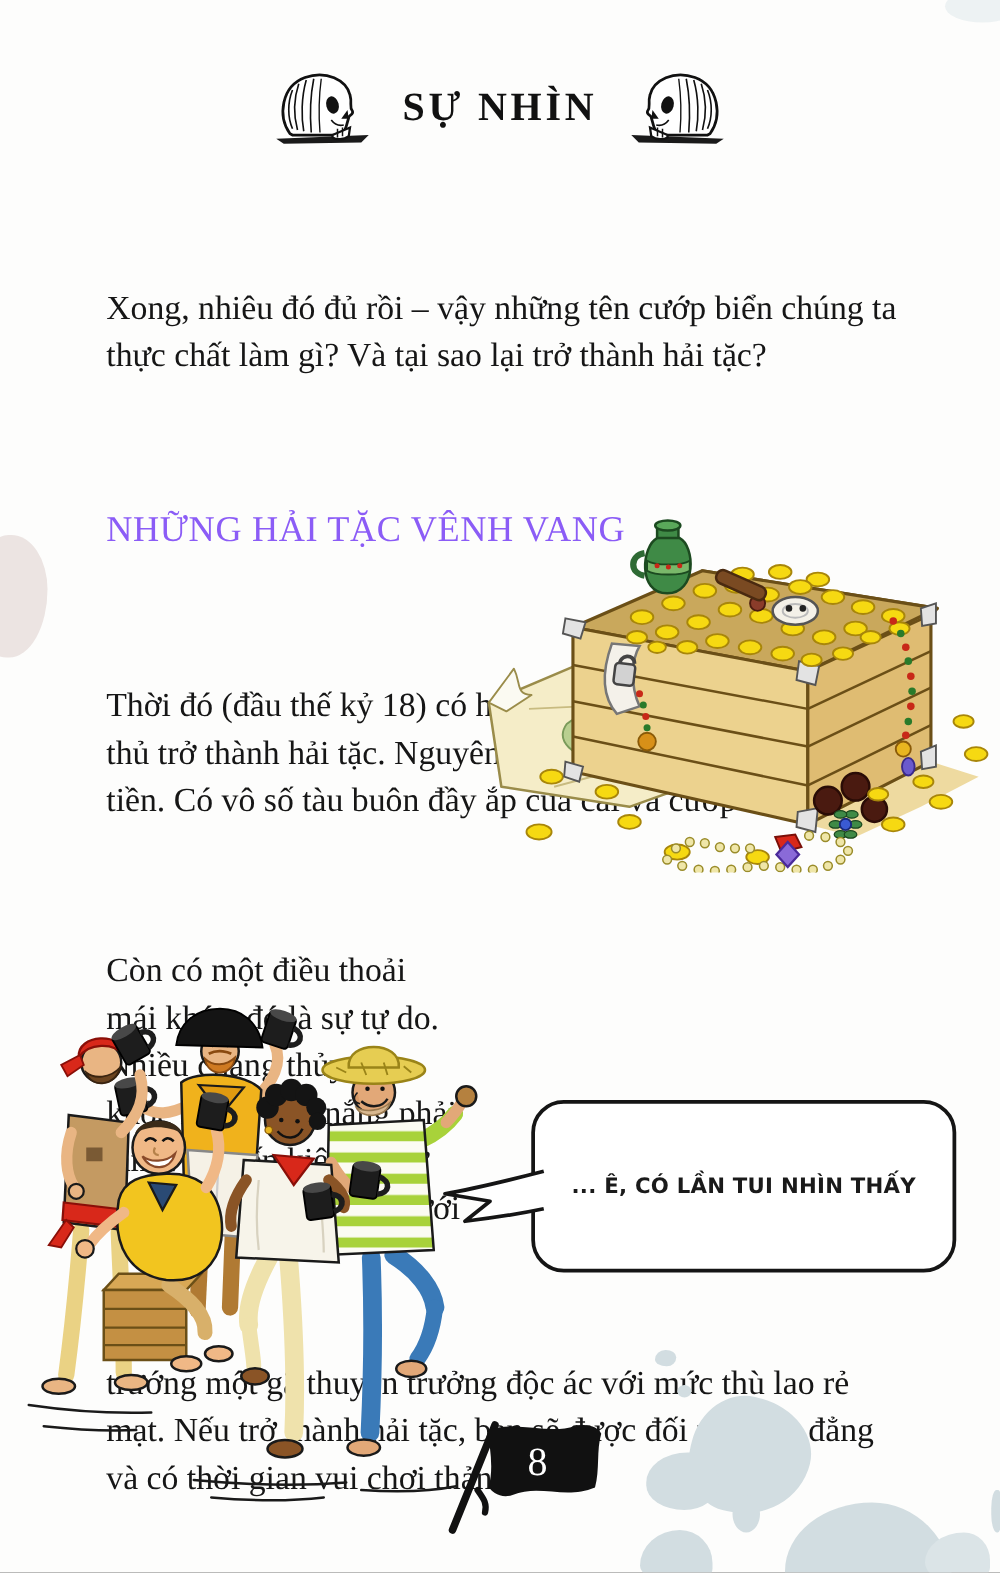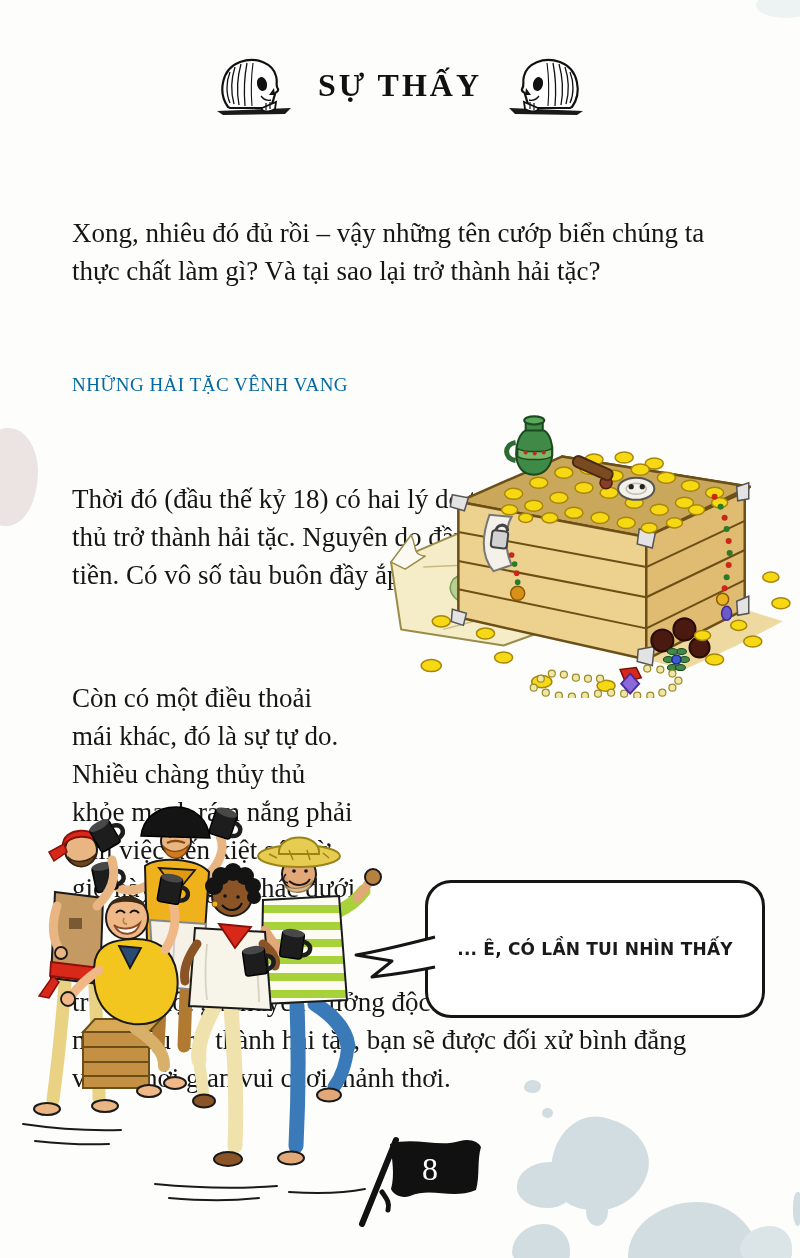--- a/index.html
+++ b/index.html
@@ -7,25 +7,25 @@
     position:relative;width:800px;height:1258px;margin:0 auto;
     background:#fdfdfc;overflow:hidden;
     font-family:"Liberation Serif","DejaVu Serif",serif;color:#161616;
   }
   
   .header{margin-top:56px;display:flex;justify-content:center;align-items:center;gap:26px;}
   .page-title{font-size:32px;letter-spacing:3px;font-weight:600;color:#111;padding-bottom:4px;}
   .skull{width:76px;height:62px;flex:0 0 auto;}
   
   .text-col{margin:20px 56px 0 72px;font-size:27px;line-height:38px;white-space:pre;}
-  .text-col p{margin:0;}
+  .text-col p{margin:13px;}
   .intro{margin-top:0;}
   .section-heading{
-    margin:18px 0 9px 0;font-size:19px;line-height:38px;font-weight:400;
-    letter-spacing:.5px;color:#0369a1;white-space:pre;
+    margin:18px 0 9px 0;font-size:29px;line-height:38px;font-weight:400;
+    letter-spacing:.5px;color:#8b5cf6;white-space:pre;
   }
   .narrow{width:330px;}
   .para-gap{margin-top:9px !important;}
   
   .treasure{position:absolute;left:383px;top:396px;width:417px;height:302px;}
   
   .scene{position:absolute;left:0;top:792px;width:800px;height:440px;}
   .pirates{position:absolute;left:6px;top:2px;width:412px;height:424px;}
   .bubble{
     position:absolute;left:425px;top:88px;width:334px;height:132px;
@@ -81,21 +81,21 @@
         <path d="M25,8 C21,22 21,38 23,49" fill="none" stroke="#111" stroke-width="1.3"></path>
         <path d="M31,7 C28,22 28,38 29,50" fill="none" stroke="#111" stroke-width="1.3"></path>
         <path d="M37,7 C35,22 35,38 36,50" fill="none" stroke="#111" stroke-width="1.1"></path>
         <ellipse cx="46" cy="28" rx="5" ry="7" fill="#111" transform="rotate(-14 46 28)"></ellipse>
         <path d="M58,32 L53,39 L59,39 Z" fill="#111"></path>
         <path d="M46,52 L60,46 L59,53 C55,56 49,56 46,54 Z" fill="#fff" stroke="#111" stroke-width="1.8"></path>
         <path d="M50,47 L50,54 M54,46 L54,53" stroke="#111" stroke-width="1.2"></path>
         <path d="M45,40 C48,44 51,45 55,44" fill="none" stroke="#111" stroke-width="1.3"></path>
       </g>
     </svg>
-    <div class="page-title">SỰ THẤY</div>
+    <div class="page-title">SỰ NHÌN</div>
     <svg class="skull" viewBox="0 0 76 62">
       <use href="#skullg" transform="translate(76,0) scale(-1,1)"></use>
     </svg>
   </div>
 
   <div class="text-col">
     <p class="intro">Xong, nhiêu đó đủ rồi – vậy những tên cướp biển chúng ta
 thực chất làm gì? Và tại sao lại trở thành hải tặc?</p>
     <p class="section-heading">NHỮNG HẢI TẶC VÊNH VANG</p>
     <p>Thời đó (đầu thế kỷ 18) có hai lý do tuyệt vời để một thủy

